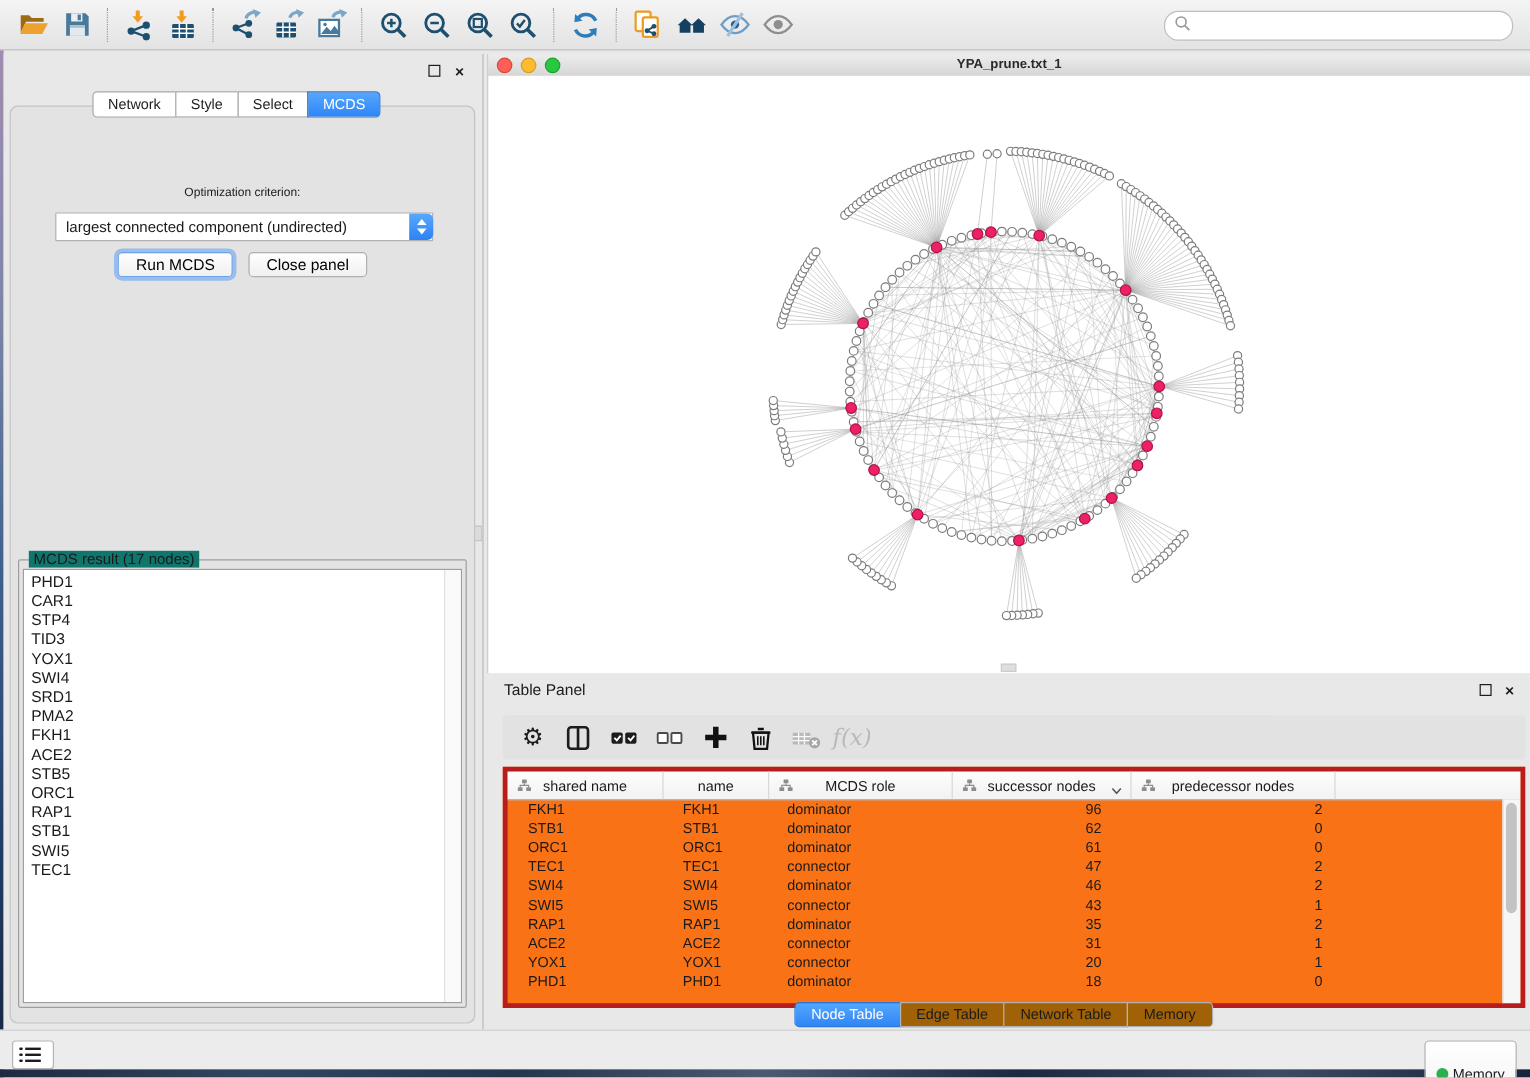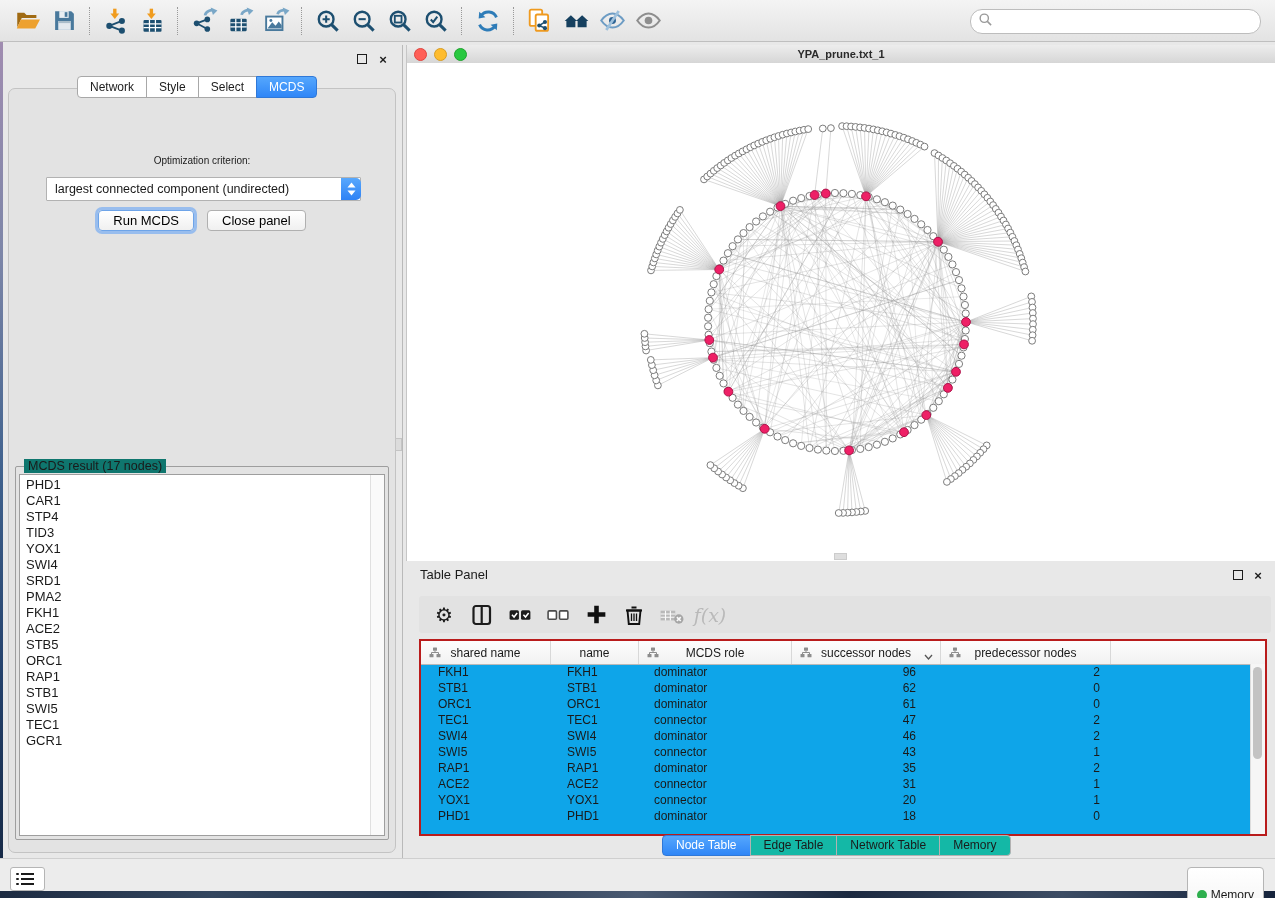--- a/index.html
+++ b/index.html
@@ -72,37 +72,37 @@
   .net-title{position:absolute;left:0;width:100%;text-align:center;font-size:11px;font-weight:bold;color:#2a2a2a}
   .net-canvas{position:absolute;left:0;top:18px;width:869px;height:498px;background:#fff}
 
   
   .tpanel{left:406px;top:561px;width:869px;height:297px;background:#e8e8e8}
   .tp-toolbar{position:absolute;left:13px;top:35px;width:844px;height:37px;background:#e2e2e2;
               border-radius:3px;display:flex;align-items:center;padding-left:8px}
   .tp-btn{width:34px;height:32px;display:flex;align-items:center;justify-content:center;margin-right:4px}
   .gear-glyph{font-size:20px;color:#1c1c1c;line-height:20px}
   .fx{font-family:"DejaVu Serif",serif;font-style:italic;color:#b2b2b2;font-size:19px}
-  .ntable{position:absolute;left:13px;top:78px;width:844px;height:193px;background:#0ea5e9;
-          border:2px solid #b91c1c}
+  .ntable{position:absolute;left:13px;top:78px;width:844px;height:193px;background:#f97316;
+          border:4px solid #b91c1c}
   .thead{position:absolute;left:0;top:0;right:0;height:23px;display:flex;
          background:linear-gradient(#fdfdfd,#f2f2f2);border-bottom:1px solid #b9b9b9}
   .th{position:relative;display:flex;align-items:center;justify-content:center;
       border-right:1px solid #d8d8d8;font-size:12px;height:100%}
   .th .col-icon{position:absolute;left:8px;top:6px}
   .th .sort{position:absolute;right:7px;top:8px}
   .tbody{position:absolute;left:0;top:23px;right:14px;bottom:0;overflow:hidden}
   .tr{display:flex;height:16px;line-height:16px;font-size:12px;cursor:default}
   .td{box-sizing:border-box;padding-left:17px;white-space:nowrap;overflow:hidden}
   .td.num{text-align:right;padding-left:0}
   .vscroll{position:absolute;right:0;top:23px;bottom:0;width:14px;background:#f6f6f6;
            border-left:1px solid #ddd}
   .vthumb{position:absolute;left:2px;top:3px;width:9px;height:92px;background:#c3c3c3;border-radius:5px}
   .bottom-tabs{position:absolute;left:257px;top:274px;display:flex}
-  .btab{height:19px;line-height:19px;padding:0 13px;background:#14b8a6;border:1px solid #b2b2b2;
+  .btab{height:19px;line-height:19px;padding:0 13px;background:#a16207;border:1px solid #b2b2b2;
         margin-left:-1px;font-size:12px;cursor:default}
   .btab:first-child{border-radius:4px 0 0 4px}
   .btab:last-child{border-radius:0 4px 4px 0}
   .btab.sel{background:linear-gradient(#55a7fd,#2f86f7);border-color:#2f78d8;color:#fff}
 
   
   .statusbar{left:0;top:858px;width:1275px;height:33px;background:#ececec;border-top:1px solid #cfcfcf}
   .list-btn{position:absolute;left:10px;top:8px;width:28px;height:22px;background:#fff;
             border:1px solid #b5b5b5;border-radius:3px;display:flex;flex-direction:column;
             justify-content:center;gap:2.5px;padding-left:5px}
@@ -312,21 +312,20 @@
             <div class="mcds-item">SRD1</div>
             <div class="mcds-item">PMA2</div>
             <div class="mcds-item">FKH1</div>
             <div class="mcds-item">ACE2</div>
             <div class="mcds-item">STB5</div>
             <div class="mcds-item">ORC1</div>
             <div class="mcds-item">RAP1</div>
             <div class="mcds-item">STB1</div>
             <div class="mcds-item">SWI5</div>
             <div class="mcds-item">TEC1</div>
-            <div class="mcds-item">GCR1</div>
           </div>
         <div class="list-track"></div>
       </div>
     </div>
   </div>
 </div>
 
 <div class="abs vsplit"></div>
 <div class="abs vsplit-handle"></div>
 

